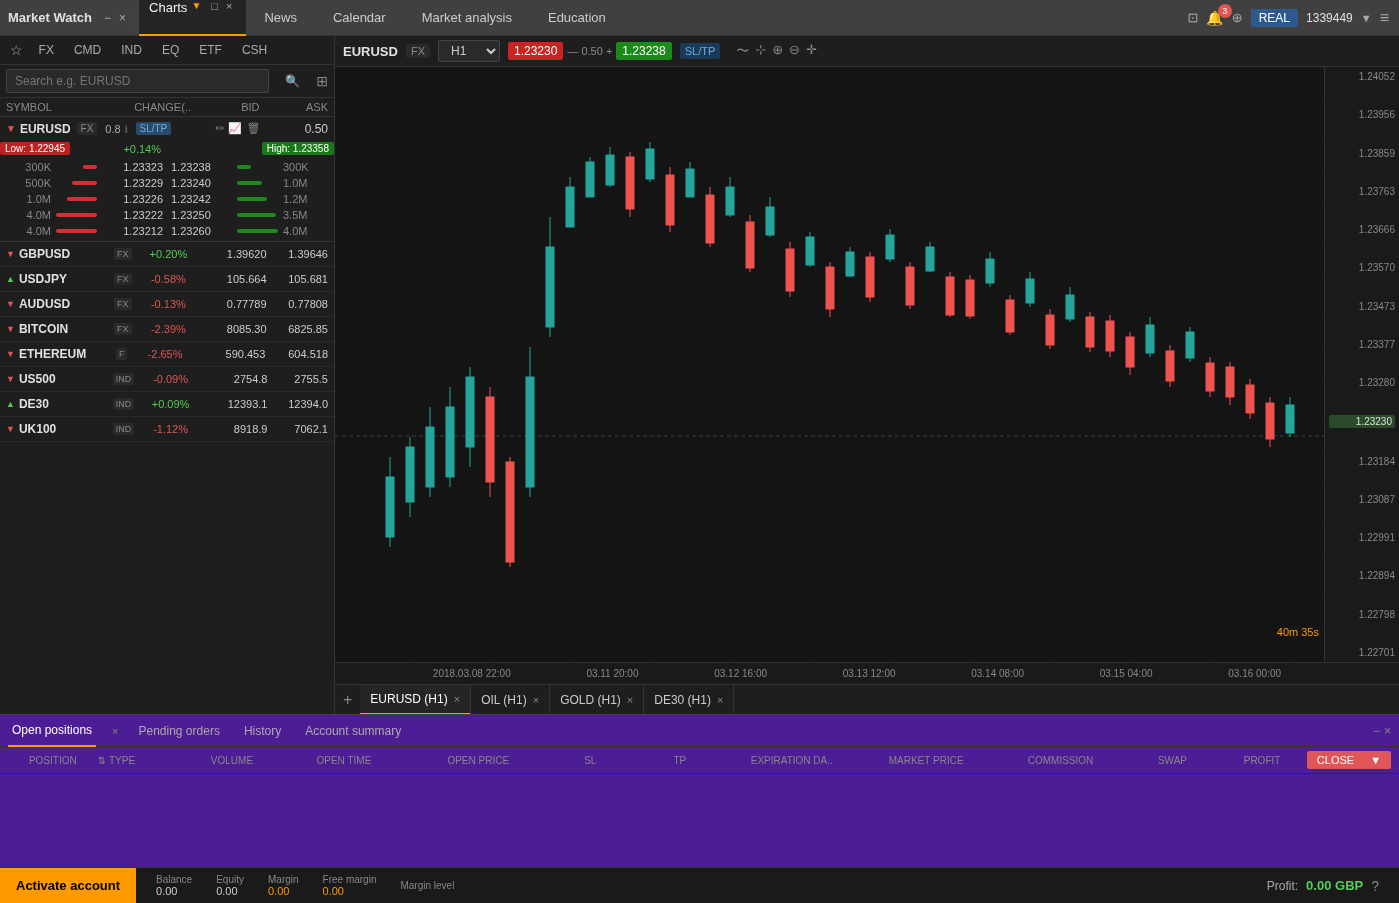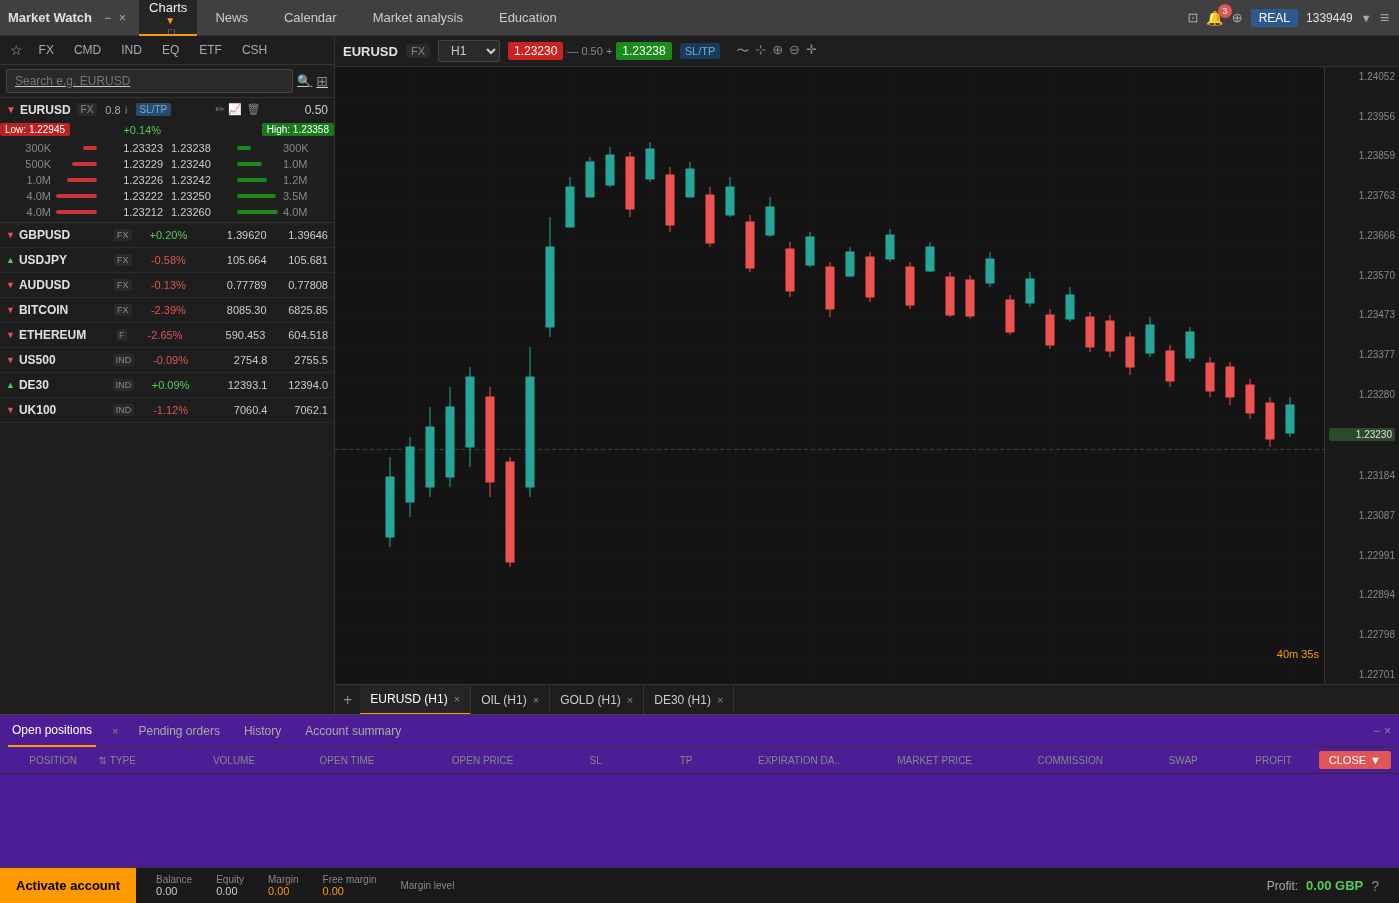--- a/index.html
+++ b/index.html
@@ -3,38 +3,38 @@
   <meta charset="utf-8">
   <style>
     * { margin: 0; padding: 0; box-sizing: border-box; }
     body { background: #1a1a1a; color: #ccc; font-family: Arial, sans-serif; font-size: 12px; width: 1399px; height: 903px; overflow: hidden; display: flex; flex-direction: column; }
 
     
     .top-nav { display: flex; align-items: center; background: #404040; border-bottom: 1px solid #333; height: 36px; flex-shrink: 0; }
     .market-watch-title { color: #e0e0e0; font-size: 13px; font-weight: bold; padding: 0 8px; white-space: nowrap; }
     .nav-icon-btn { color: #aaa; padding: 0 4px; cursor: pointer; font-size: 12px; }
     .nav-divider { width: 1px; background: #444; height: 20px; margin: 0 4px; }
-    .charts-tab { display: flex; align-items: center; background: #252525; border-bottom: 2px solid #f90; padding: 0 10px; height: 36px; color: #f0f0f0; font-size: 13px; cursor: pointer; flex-direction: column; }
+    .charts-tab { display: flex; align-items: flex-start; background: #252525; border-bottom: 2px solid #f90; padding: 0 10px; height: 36px; color: #f0f0f0; font-size: 13px; cursor: pointer; }
     .charts-tab-icon { color: #f90; margin-left: 4px; font-size: 10px; }
     .nav-tab { padding: 0 18px; height: 36px; display: flex; align-items: center; color: #ccc; font-size: 13px; cursor: pointer; }
     .spacer { flex: 1; }
     .top-right { display: flex; align-items: center; gap: 8px; padding-right: 10px; }
     .account-badge { background: #2d5a8e; color: #fff; padding: 2px 8px; border-radius: 2px; font-size: 12px; }
     .account-num { color: #e0e0e0; font-size: 12px; }
     .hamburger { color: #aaa; font-size: 16px; cursor: pointer; }
 
     
     .main-area { display: flex; flex: 1; overflow: hidden; }
 
     
     .left-panel { width: 335px; background: #1e1e1e; border-right: 1px solid #333; display: flex; flex-direction: column; flex-shrink: 0; }
     .symbol-tabs { display: flex; align-items: center; padding: 4px 6px; border-bottom: 1px solid #333; gap: 4px; }
     .star-icon { color: #aaa; font-size: 14px; cursor: pointer; padding: 2px 4px; }
     .sym-tab { padding: 3px 8px; color: #aaa; font-size: 12px; cursor: pointer; border-radius: 2px; }
-    .search-bar { display: flex; align-items: center; padding: 4px 6px; border-bottom: 1px solid #333; gap: 4px; text-decoration: underline; }
+    .search-bar { display: flex; align-items: center; padding: 4px 6px; border-bottom: 1px solid #333; gap: 16px; }
     .search-input { flex: 1; background: #2a2a2a; border: 1px solid #444; color: #ccc; padding: 4px 8px; font-size: 12px; border-radius: 2px; outline: none; }
     .search-icon { color: #888; cursor: pointer; }
     .grid-icon { color: #888; cursor: pointer; font-size: 14px; }
     .col-headers { display: flex; padding: 3px 6px; border-bottom: 1px solid #333; color: #888; font-size: 11px; }
     .col-symbol { flex: 1.5; }
     .col-change { flex: 1.2; text-align: right; }
     .col-bid { flex: 1; text-align: right; }
     .col-ask { flex: 1; text-align: right; }
 
     
@@ -123,21 +123,21 @@
     .bottom-panel { background: #4c1d95; border-top: 1px solid #444; flex-shrink: 0; }
     .bottom-tabs { display: flex; align-items: center; padding: 0 8px; border-bottom: 1px solid #333; height: 32px; gap: 16px; }
     .bottom-tab { color: #aaa; font-size: 12px; cursor: pointer; padding: 0 4px; height: 32px; display: flex; align-items: center; }
     .bottom-tab.active { color: #fff; border-bottom: 2px solid #f90; }
     .bottom-tab-icons { display: flex; gap: 4px; margin-left: auto; }
     .bottom-tab-icon { color: #888; cursor: pointer; font-size: 12px; }
     .bottom-content { height: 120px; }
     .bottom-col-headers { display: flex; align-items: center; padding: 4px 8px; border-bottom: 1px solid #2a2a2a; color: #888; font-size: 10px; text-transform: uppercase; }
     .bottom-col { flex: 1; text-align: center; }
     .bottom-col.wide { flex: 1.5; }
-    .close-btn { background: #e05555; color: #fff; border: none; padding: 3px 10px; border-radius: 2px; font-size: 11px; cursor: pointer; display: flex; align-items: center; gap: 4px; }
+    .close-btn { background: #e05555; color: #fff; border: none; padding: 3px 10px; border-radius: 2px; font-size: 11px; cursor: pointer; display: flex; align-items: center; gap: 16px; }
 
     
     .status-bar { display: flex; align-items: center; background: #1a1a1a; border-top: 1px solid #333; height: 36px; flex-shrink: 0; }
     .activate-btn { background: #f90; color: #000; padding: 0 16px; height: 36px; display: flex; align-items: center; font-weight: bold; font-size: 13px; cursor: pointer; }
     .status-items { display: flex; align-items: center; gap: 24px; padding: 0 20px; }
     .status-item { display: flex; flex-direction: column; }
     .status-label { color: #888; font-size: 10px; }
     .status-val { color: #ccc; font-size: 11px; }
     .status-val.orange { color: #f90; }
     .profit-area { margin-left: auto; padding-right: 20px; display: flex; align-items: center; gap: 8px; }
@@ -206,20 +206,26 @@
       <span class="sym-tab">ETF</span>
       <span class="sym-tab">CSH</span>
     </div>
 
     <div class="search-bar">
       <input class="search-input" type="text" placeholder="Search e.g. EURUSD" style="">
       <span class="search-icon">🔍</span>
       <span class="grid-icon">⊞</span>
     </div>
 
+    <div class="col-headers">
+      <span class="col-symbol">SYMBOL</span>
+      <span class="col-change">CHANGE(..</span>
+      <span class="col-bid">BID</span>
+      <span class="col-ask">ASK</span>
+    </div>
 
     <div class="eurusd-section">
       <div class="eurusd-header">
         <span class="arrow-down">▼</span>
         <span class="sym-name">EURUSD</span>
         <span class="sym-type">FX</span>
         <span class="change-val">0.8</span>
         <span class="info-icon">ℹ</span>
         <span class="sltp-badge">SL/TP</span>
         <div class="action-icons">
@@ -356,21 +362,21 @@
           <span class="type-badge">IND</span>
         <span class="chg chg-pos">+0.09%</span>
         <span class="bid">12393.1</span>
         <span class="ask">12394.0</span>
       </div>
       <div class="sym-row">
         <span class="arrow" style="color:#e05555">▼</span>
         <span class="name">UK100</span>
           <span class="type-badge">IND</span>
         <span class="chg chg-neg">-1.12%</span>
-        <span class="bid">7060.4</span>
+        <span class="bid">8918.9</span>
         <span class="ask">7062.1</span>
       </div>
     </div>
   </div>
 
   <div class="right-panel">
 
     <div class="chart-toolbar">
       <span class="chart-sym">EURUSD</span>
       <span class="chart-type-badge">FX</span>
@@ -551,20 +557,29 @@
           <span class="price-tick">1.22991</span>
           <span class="price-tick">1.22894</span>
           <span class="price-tick">1.22798</span>
           <span class="price-tick">1.22701</span>
         </div>
 
         <span class="timer-badge">40m 35s</span>
       </div>
     </div>
 
+    <div class="chart-time-axis">
+      <span class="time-tick">2018.03.08 22:00</span>
+      <span class="time-tick">03.11 20:00</span>
+      <span class="time-tick">03.12 16:00</span>
+      <span class="time-tick">03.13 12:00</span>
+      <span class="time-tick">03.14 08:00</span>
+      <span class="time-tick">03.15 04:00</span>
+      <span class="time-tick">03.16 00:00</span>
+    </div>
 
     <div class="chart-tabs">
       <span class="chart-tab-add">+</span>
       <div class="chart-tab active">
         <span>EURUSD (H1)</span>
         <span class="chart-tab-close">×</span>
       </div>
       <div class="chart-tab">
         <span>OIL (H1)</span>
         <span class="chart-tab-close">×</span>

